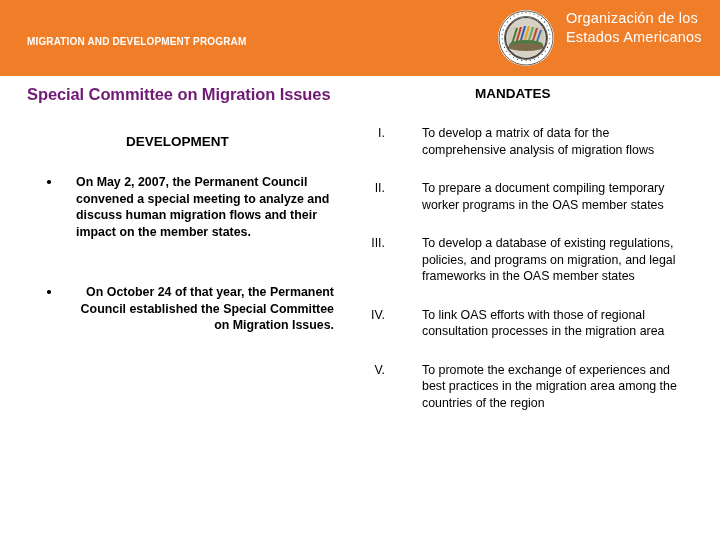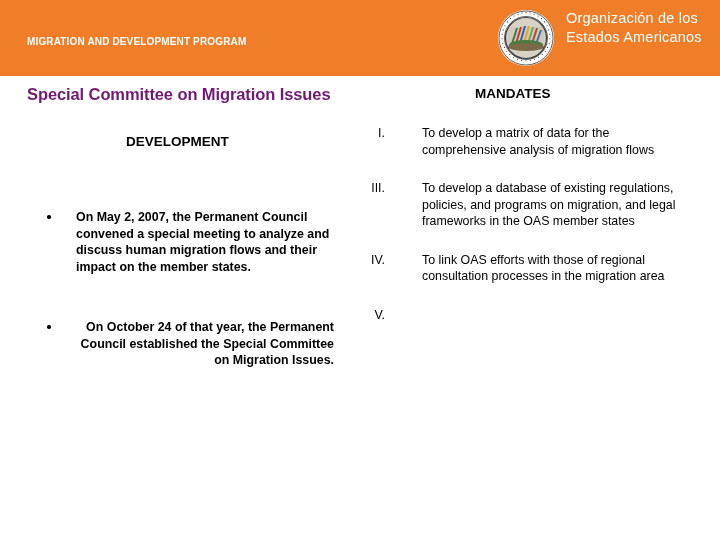--- a/index.html
+++ b/index.html
@@ -100,21 +100,20 @@
     width: 290px;
   }
   .bullet-item {
     position: relative;
     padding-left: 32px;
     margin-bottom: 44px;
     font-size: 12.4px;
     line-height: 1.33;
     color: #000000;
     font-weight: bold;
-    margin-top: 35px;
   }
   .bullet-item:last-child { margin-bottom: 0; text-align: right; }
   .bullet-dot {
     position: absolute;
     left: 3px;
     top: 6px;
     width: 3.5px;
     height: 3.5px;
     background: #000000;
     border-radius: 50%;
@@ -240,23 +239,28 @@
 </div>
 
 <div class="col-heading heading-mandates">MANDATES</div>
 
 <div class="mandates-list">
   <div class="mandate-item">
     <span class="mandate-num">I.</span>
     <span class="mandate-text">To develop a matrix of data for the comprehensive analysis of migration flows</span>
   </div>
   <div class="mandate-item">
+    <span class="mandate-num">II.</span>
+    <span class="mandate-text">To prepare a document compiling temporary worker programs in the OAS member states</span>
+  </div>
+  <div class="mandate-item">
     <span class="mandate-num">III.</span>
     <span class="mandate-text">To develop a database of existing regulations, policies, and programs on migration, and legal frameworks in the OAS member states</span>
   </div>
   <div class="mandate-item">
     <span class="mandate-num">IV.</span>
     <span class="mandate-text">To link OAS efforts with those of regional consultation processes in the migration area</span>
   </div>
   <div class="mandate-item">
     <span class="mandate-num">V.</span>
+    <span class="mandate-text">To promote the exchange of experiences and best practices in the migration area among the countries of the region</span>
   </div>
 </div>
 
 </body></html>

